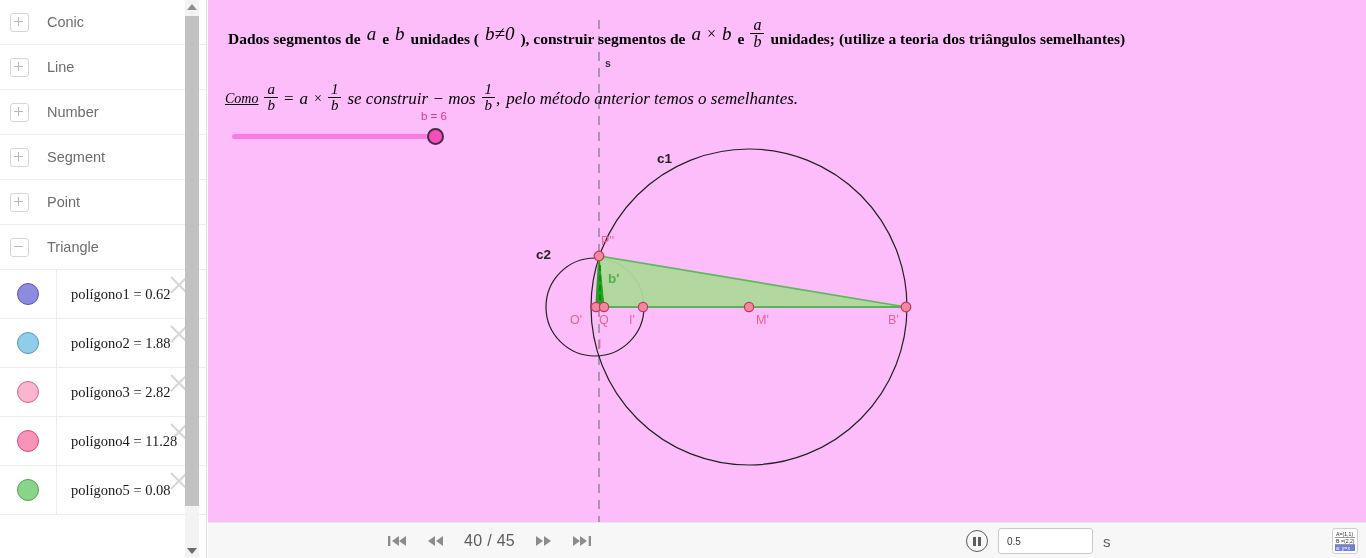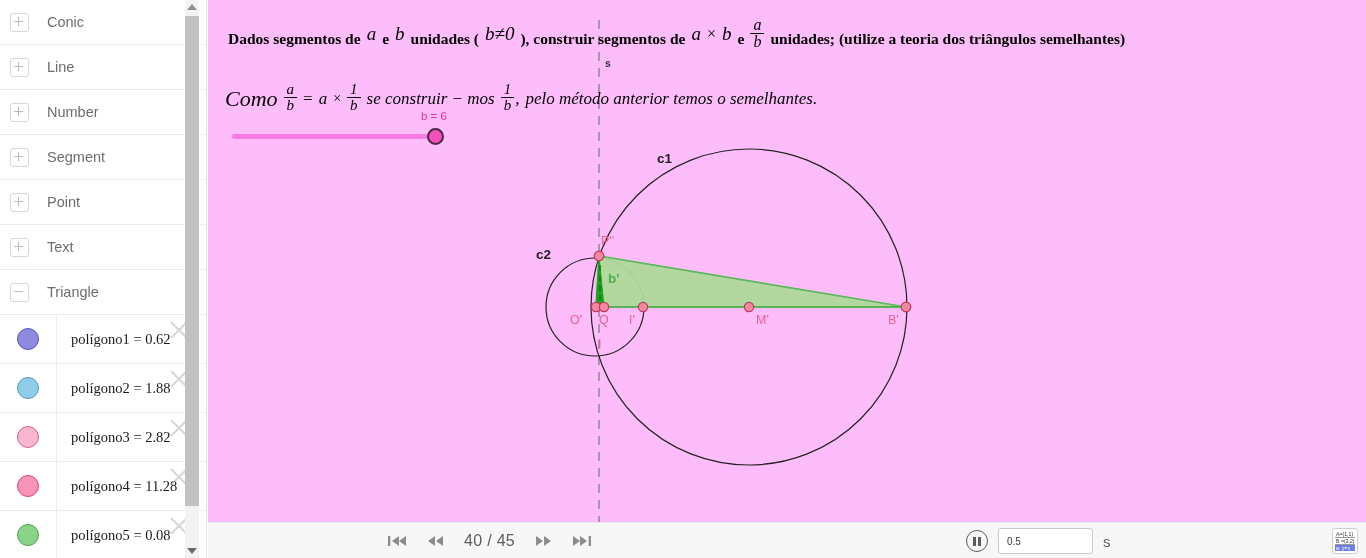--- a/index.html
+++ b/index.html
@@ -287,24 +287,20 @@
       <div class="pm-box plus"></div>
       <span class="grp-label">Number</span>
     </div>
     <div class="grp-row">
       <div class="pm-box plus"></div>
       <span class="grp-label">Segment</span>
     </div>
     <div class="grp-row">
       <div class="pm-box plus"></div>
       <span class="grp-label">Point</span>
-    </div>
-    <div class="grp-row">
-      <div class="pm-box plus"></div>
-      <span class="grp-label">Text</span>
     </div>
     <div class="grp-row">
       <div class="pm-box"></div>
       <span class="grp-label">Triangle</span>
     </div>
 
     <div class="obj-row">
       <div class="obj-swatch-cell">
         <div class="swatch" style="background:#8d8ae0;border:1.5px solid #5a57b8;"></div>
       </div>
@@ -409,21 +405,21 @@
       <span class="mathi w" style="font-size:19px;position:relative;top:-5px;">b</span>
       <span class="serif-b w">e</span>
       <span class="frac w" style="font-size:16px;position:relative;top:-5px;">
         <span class="num">a</span>
         <span class="den">b</span>
       </span>
       <span class="serif-b w">unidades; (utilize a teoria dos triângulos semelhantes)</span>
     </div>
 
     <div id="sub-line">
-      <span class="serif-i w" style="font-size:22px;">Como</span>
+      <span class="serif-i w" style="font-size:14px;text-decoration:underline;">Como</span>
       <span class="frac w" style="font-size:15px;">
         <span class="num">a</span>
         <span class="den">b</span>
       </span>
       <span class="serif-i w" style="font-size:17px;font-style:normal;">=</span>
       <span class="serif-i w" style="font-size:17px;">a</span>
       <span class="serif-i w" style="font-size:14px;font-style:normal;">×</span>
       <span class="frac w" style="font-size:15px;">
         <span class="num">1</span>
         <span class="den">b</span>

